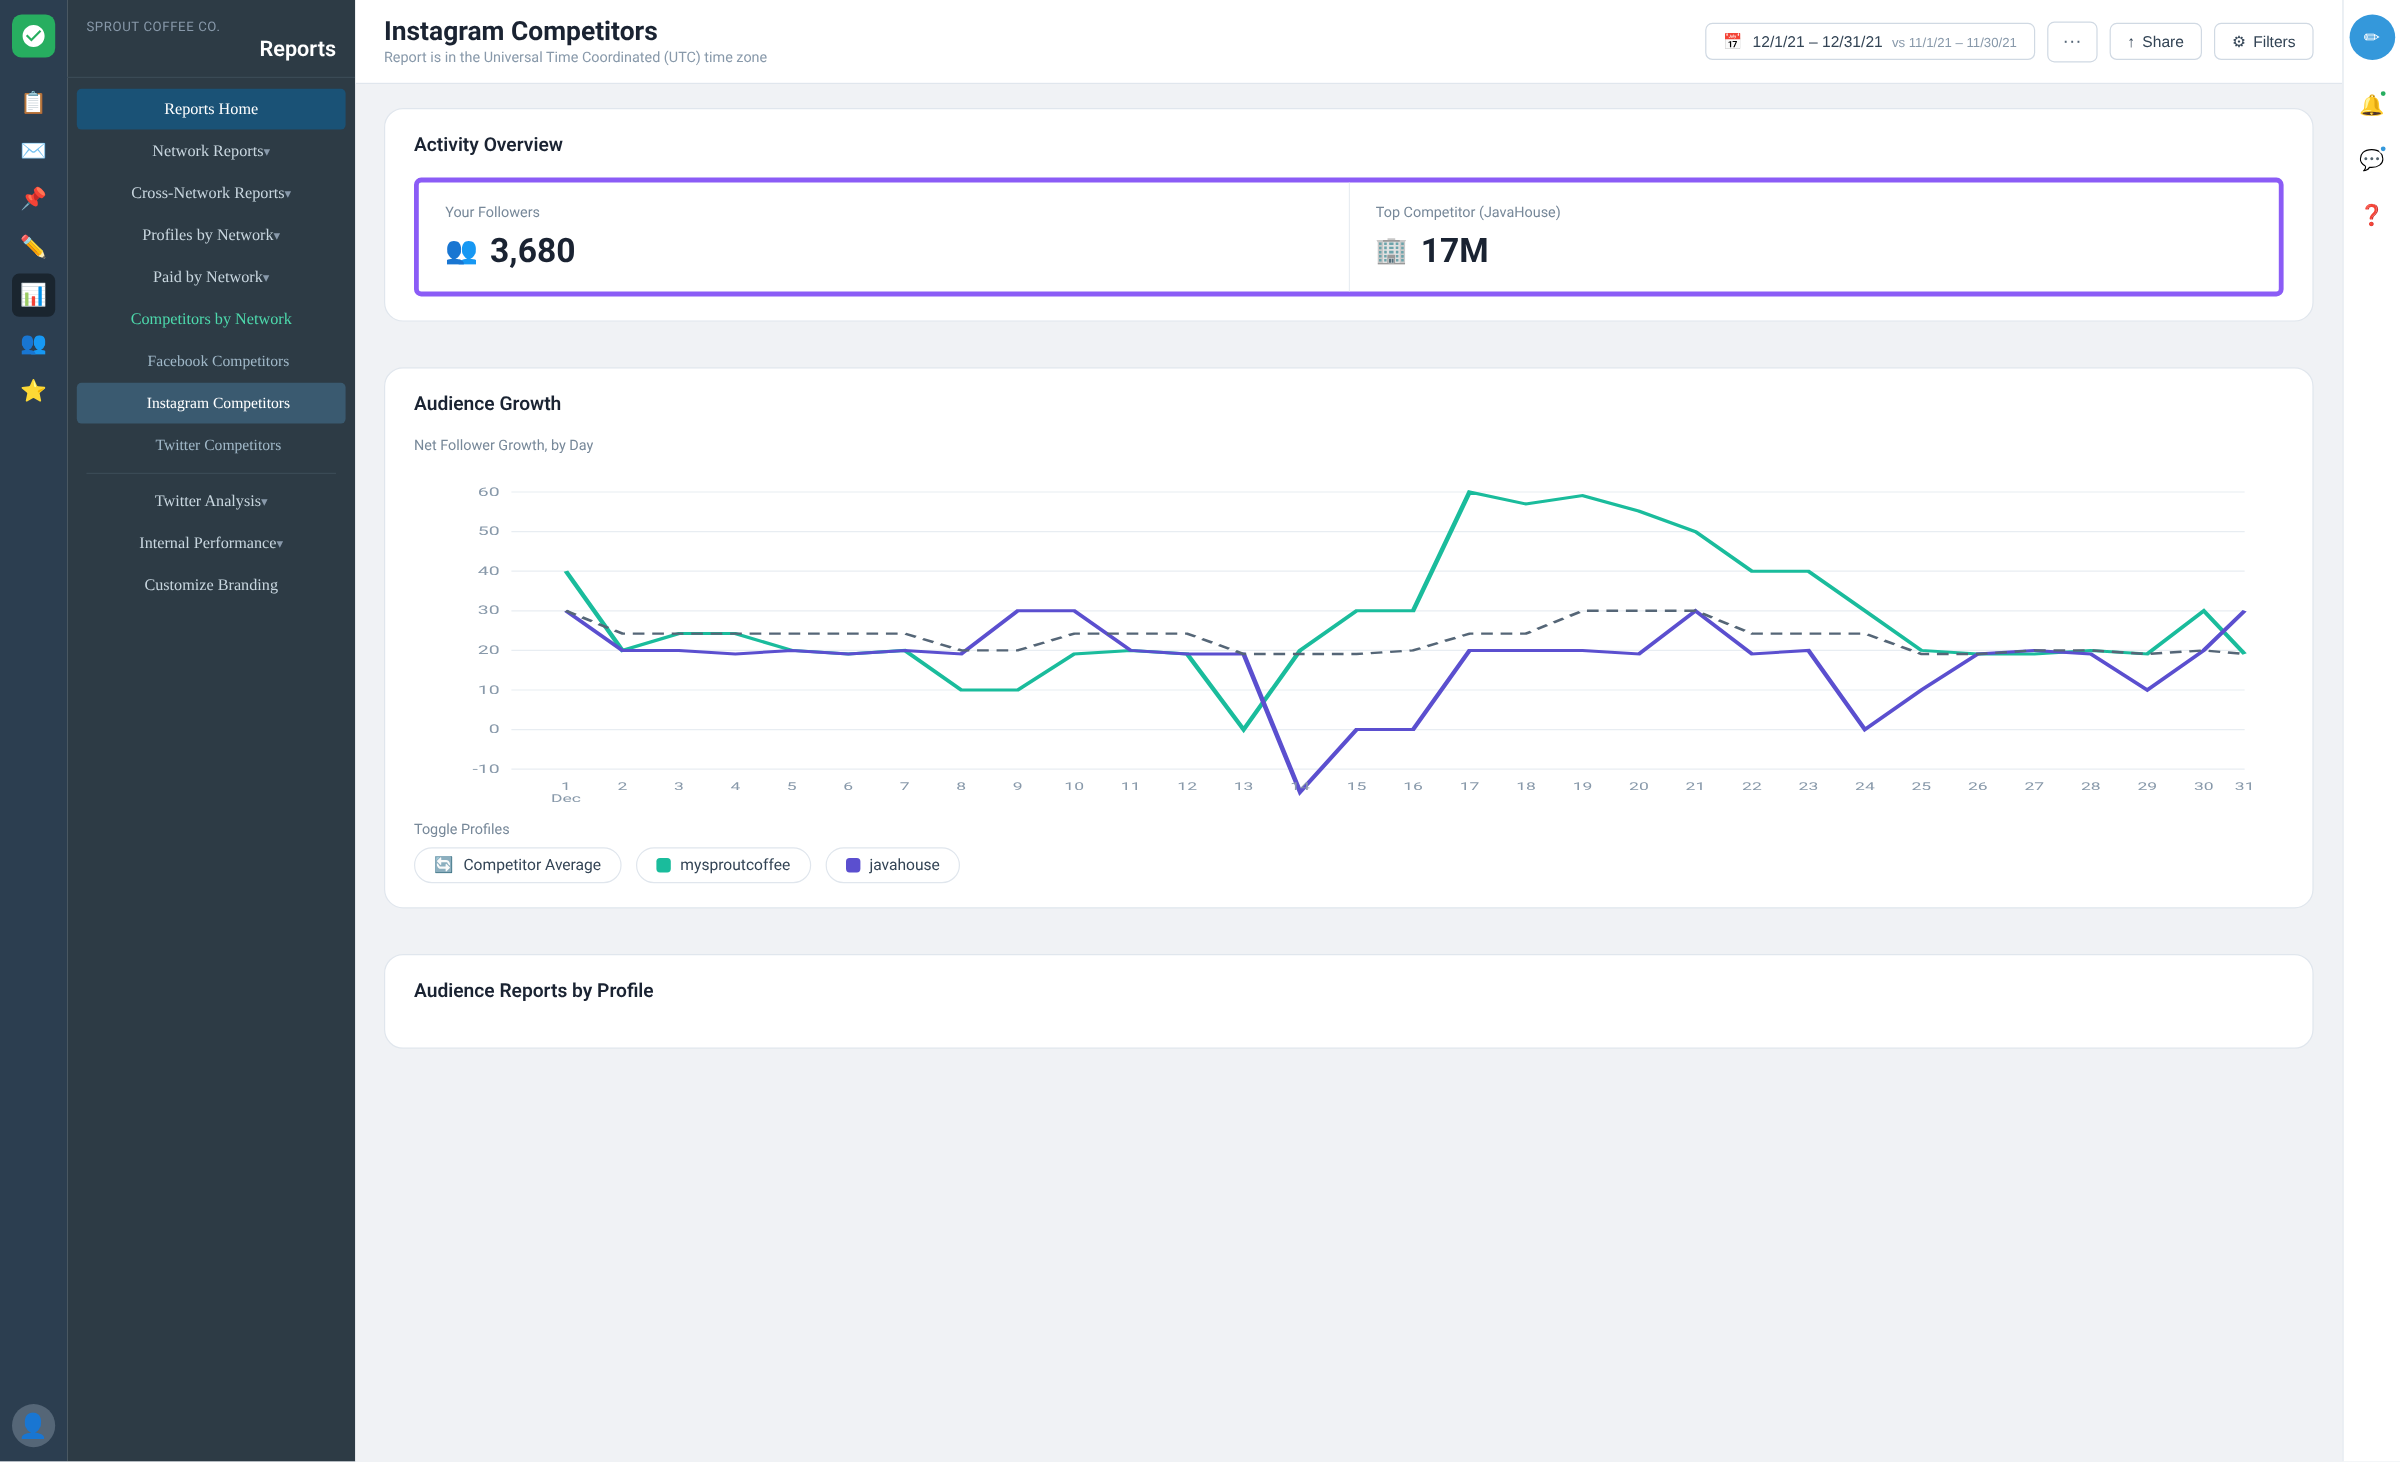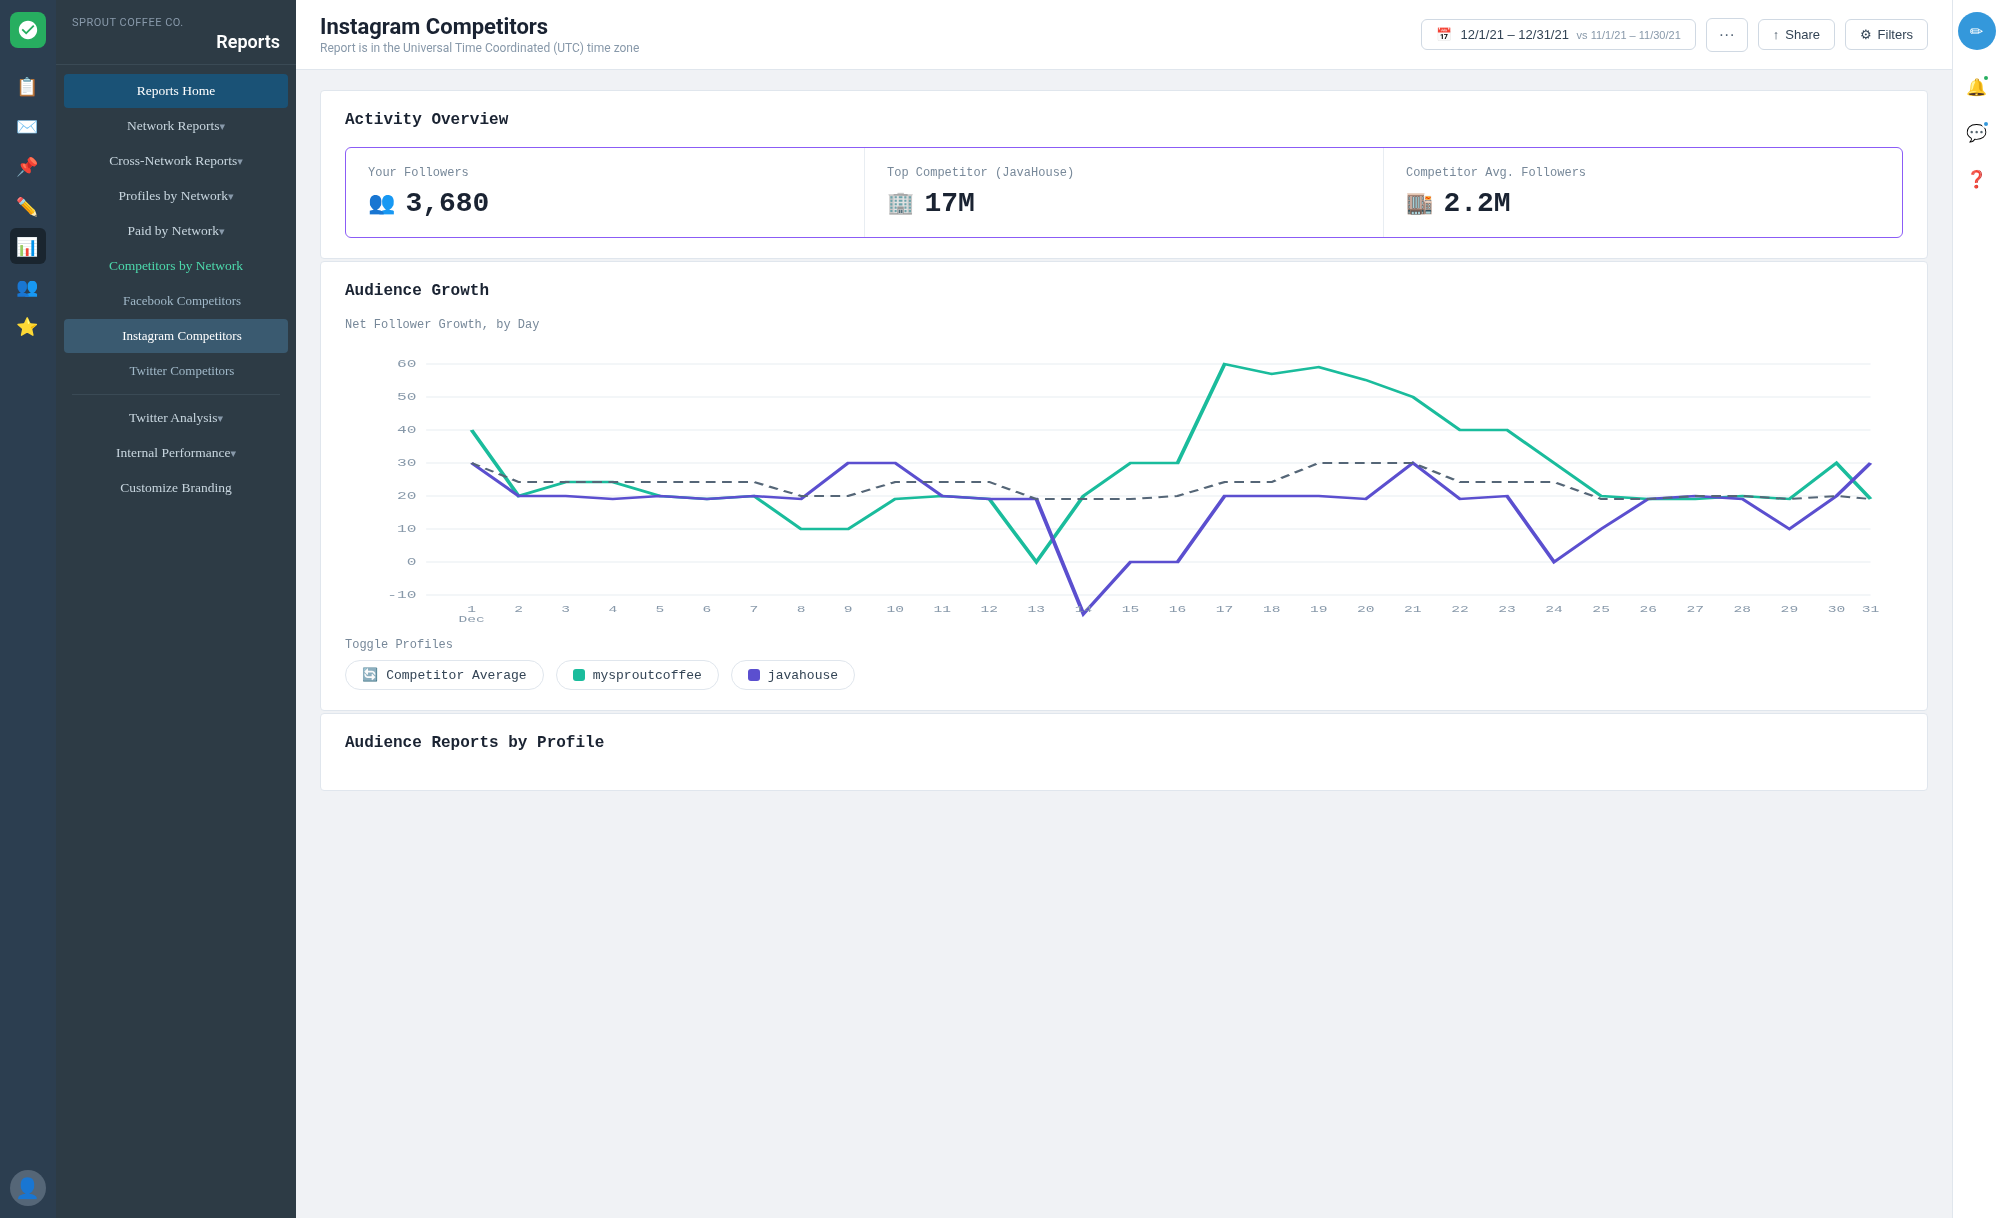--- a/index.html
+++ b/index.html
@@ -250,38 +250,37 @@
     
     .content-area {
       flex: 1;
       overflow-y: auto;
       padding: 20px 24px;
       background: #f0f2f5;
     }
 
     .card {
       background: #fff;
-      border-radius: 4px;
+      border-radius: 16px;
       border: 1px solid #e0e6ed;
-      margin-bottom: 2px;
+      margin-bottom: 38px;
       padding: 20px 24px;
-      font-family: Liberation Mono, monospace;
     }
     .card-title {
       font-size: 16px;
       font-weight: 600;
       color: #1a2332;
       margin-bottom: 18px;
     }
 
     
     .metrics-row {
       display: flex;
       gap: 0;
-      border: 1px solid #8b5cf6;
+      border: 4px solid #8b5cf6;
       border-radius: 6px;
       overflow: hidden;
     }
     .metric-cell {
       flex: 1;
       padding: 18px 22px;
       border-right: 1px solid #e8edf2;
     }
     .metric-cell:last-child { border-right: none; }
     .metric-label {
@@ -456,27 +455,20 @@
           <div class="metric-value-row">
             <span class="metric-icon" style="color:#27ae60;">👥</span>
             <span class="metric-value">3,680</span>
           </div>
         </div>
         <div class="metric-cell">
           <div class="metric-label">Top Competitor (JavaHouse)</div>
           <div class="metric-value-row">
             <span class="metric-icon" style="color:#e67e22;">🏢</span>
             <span class="metric-value">17M</span>
-          </div>
-        </div>
-        <div class="metric-cell">
-          <div class="metric-label">Competitor Avg. Followers</div>
-          <div class="metric-value-row">
-            <span class="metric-icon" style="color:#778899;">🏬</span>
-            <span class="metric-value">2.2M</span>
           </div>
         </div>
       </div>
     </div>
 
     <div class="card">
       <div class="card-title">Audience Growth</div>
       <div class="chart-label">Net Follower Growth, by Day</div>
       <div class="chart-container">
         <svg class="chart-svg" viewBox="0 0 960 280" preserveAspectRatio="none">

